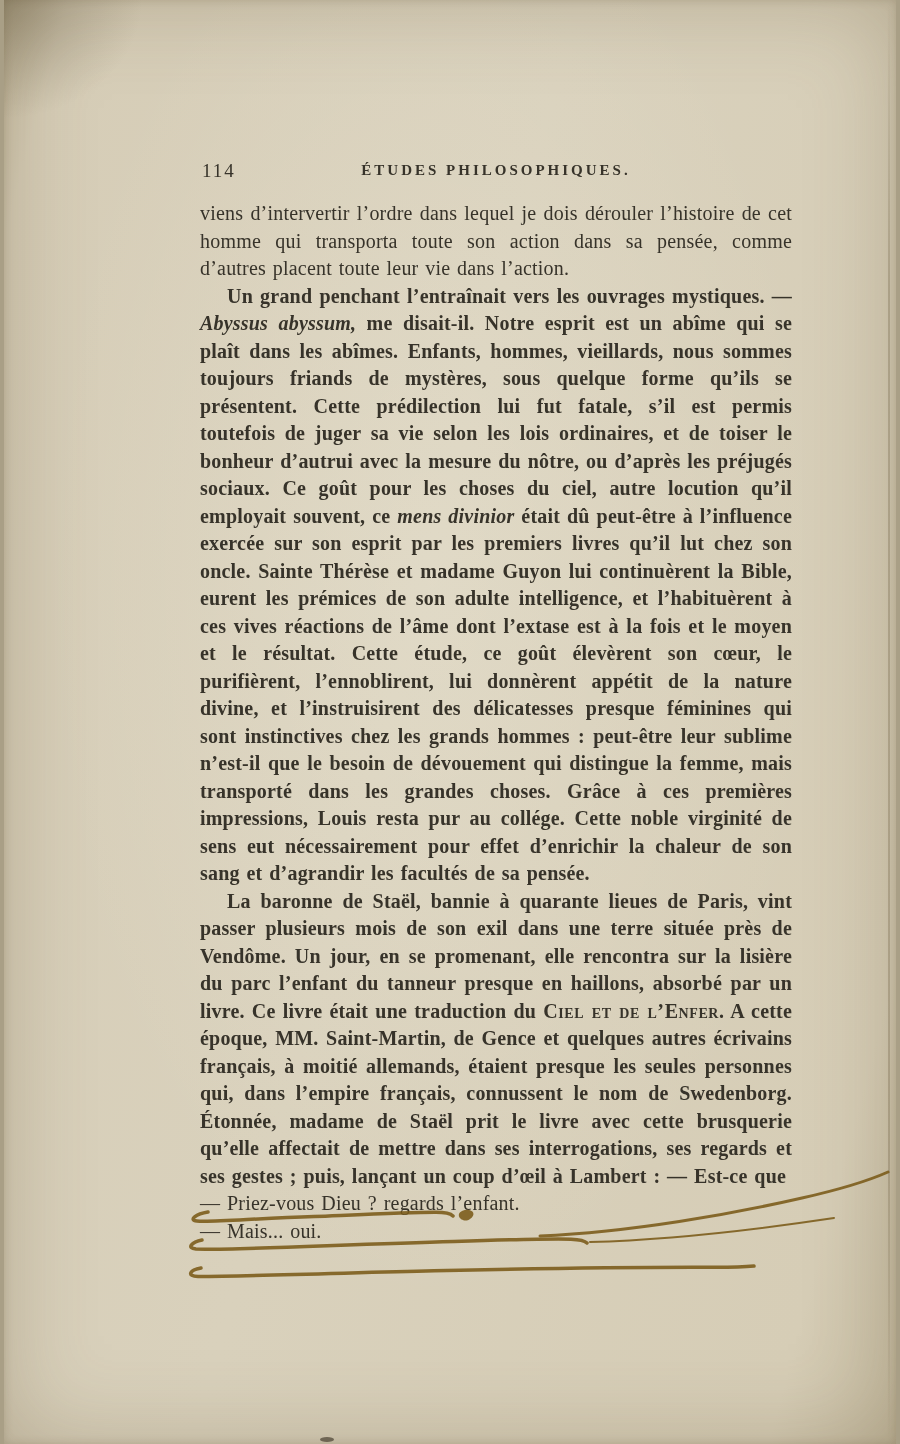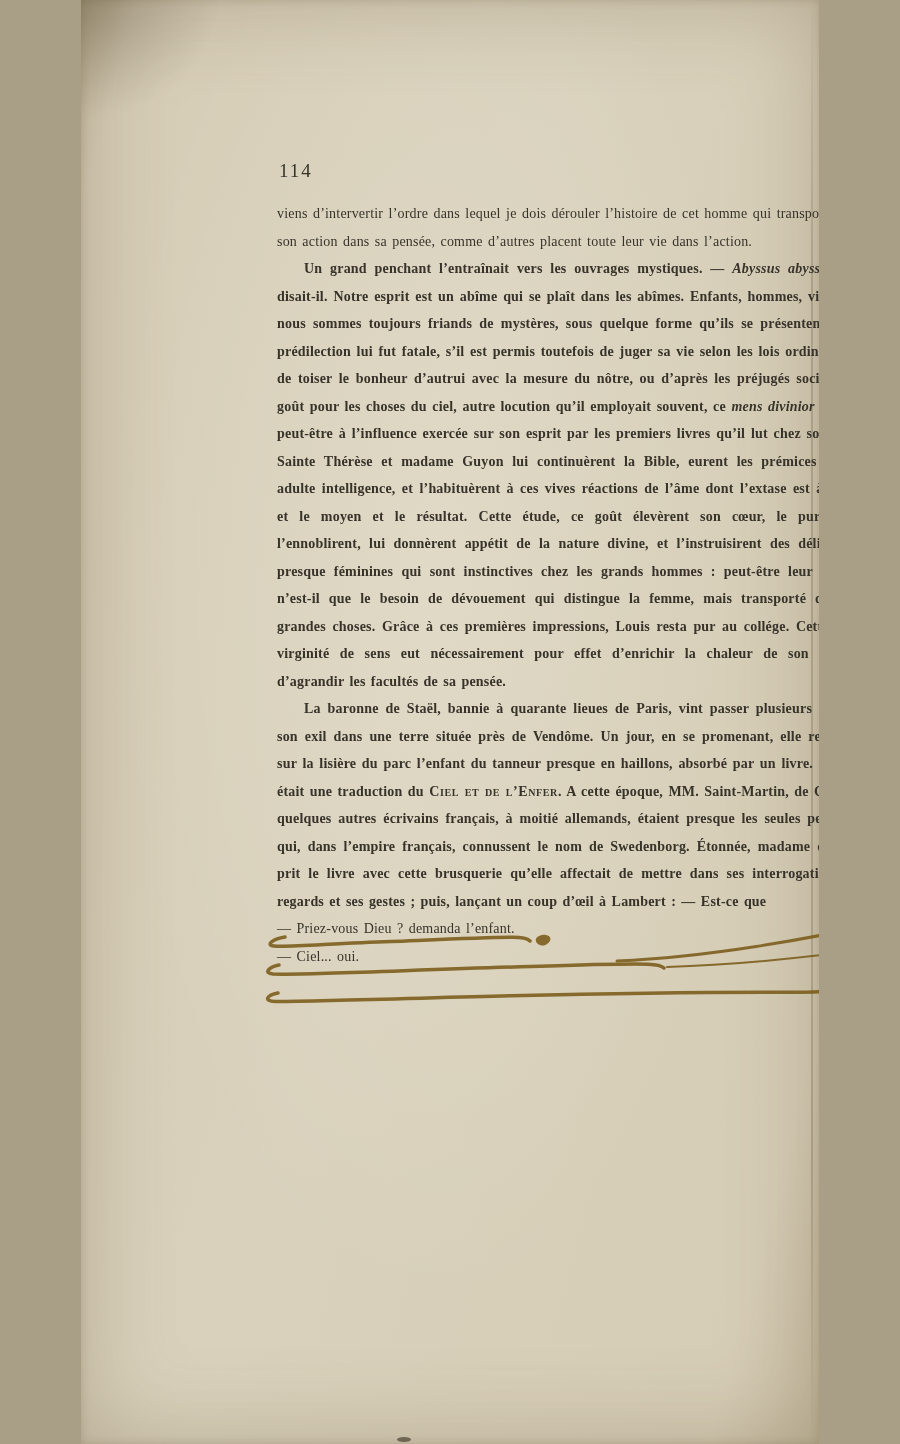--- a/index.html
+++ b/index.html
@@ -1,19 +1,19 @@
 <!DOCTYPE html>
 <html><head>
 <meta charset="utf-8">
 <style>
   * { margin:0; padding:0; box-sizing:border-box; }
   html,body { background:#a99f86; }
   .page {
     position:relative;
-    width:738px; height:1444px;
+    width:892px; height:1444px;
     margin:0 auto;
     background:
       radial-gradient(ellipse at 48% 40%, rgba(255,252,240,0.20) 0%, rgba(0,0,0,0) 60%),
       linear-gradient(105deg, #c8bea4 0%, #d6cdb7 5%, #d9d1bc 45%, #d6cdb6 90%, #c7bda3 100%);
     box-shadow: inset 0 0 90px rgba(92,76,44,0.28), inset 0 0 10px rgba(92,76,44,0.22);
     font-family:"Liberation Serif","DejaVu Serif",serif;
     color:#37332a;
     overflow:hidden;
   }
   .edge-line-right {
@@ -37,21 +37,21 @@
   .page-number {
     position:absolute; left:2px; top:2px;
     font-size:19px; letter-spacing:2px;
   }
   .running-title {
     text-align:center; padding-top:4px;
     font-size:15px; font-weight:bold; letter-spacing:3px;
   }
   .para {
     text-align:justify;
-    font-size:14px;
+    font-size:20px;
     line-height:27.5px;
     word-spacing:1.6px;
     letter-spacing:0.2px;
   }
   .para.indent { text-indent:27px;font-weight:bold; }
   .seg-italic { font-style:italic; }
   .seg-smallcaps { font-variant:small-caps; letter-spacing:0.6px; }
   .annotated { position:relative; }
   .ink-overlay {
     position:absolute; left:-8px; top:0;
@@ -66,40 +66,41 @@
 
 <div class="page">
   <div class="corner-shade-tl"></div>
   <div class="edge-line-right"></div>
   <div class="speck"></div>
 
   <div class="column">
 
     <div class="running-head">
       <span class="page-number">114</span>
+      <div class="running-title">ÉTUDES PHILOSOPHIQUES.</div>
     </div>
 
     <p class="para">
       <span>viens d’intervertir l’ordre dans lequel je dois dérouler l’histoire de cet homme qui transporta toute son action dans sa pensée, comme d’autres placent toute leur vie dans l’action.</span>
     </p>
 
     <p class="para indent">
       <span>Un grand penchant l’entraînait vers les ouvrages mystiques. — </span><span class="seg-italic">Abyssus abyssum,</span><span> me disait-il. Notre esprit est un abîme qui se plaît dans les abîmes. Enfants, hommes, vieillards, nous sommes toujours friands de mystères, sous quelque forme qu’ils se présentent. Cette prédilection lui fut fatale, s’il est permis toutefois de juger sa vie selon les lois ordinaires, et de toiser le bonheur d’autrui avec la mesure du nôtre, ou d’après les préjugés sociaux. Ce goût pour les choses du ciel, autre locution qu’il employait souvent, ce </span><span class="seg-italic">mens divinior</span><span> était dû peut-être à l’influence exercée sur son esprit par les premiers livres qu’il lut chez son oncle. Sainte Thérèse et madame Guyon lui continuèrent la Bible, eurent les prémices de son adulte intelligence, et l’habituèrent à ces vives réactions de l’âme dont l’extase est à la fois et le moyen et le résultat. Cette étude, ce goût élevèrent son cœur, le purifièrent, l’ennoblirent, lui donnèrent appétit de la nature divine, et l’instruisirent des délicatesses presque féminines qui sont instinctives chez les grands hommes : peut-être leur sublime n’est-il que le besoin de dévouement qui distingue la femme, mais transporté dans les grandes choses. Grâce à ces premières impressions, Louis resta pur au collége. Cette noble virginité de sens eut nécessairement pour effet d’enrichir la chaleur de son sang et d’agrandir les facultés de sa pensée.</span>
     </p>
 
     <p class="para indent">
       <span>La baronne de Staël, bannie à quarante lieues de Paris, vint passer plusieurs mois de son exil dans une terre située près de Vendôme. Un jour, en se promenant, elle rencontra sur la lisière du parc l’enfant du tanneur presque en haillons, absorbé par un livre. Ce livre était une traduction du </span><span class="seg-smallcaps">Ciel et de l’Enfer</span><span>. A cette époque, MM. Saint-Martin, de Gence et quelques autres écrivains français, à moitié allemands, étaient presque les seules personnes qui, dans l’empire français, connussent le nom de Swedenborg. Étonnée, madame de Staël prit le livre avec cette brusquerie qu’elle affectait de mettre dans ses interrogations, ses regards et ses gestes ; puis, lançant un coup d’œil à Lambert : — Est-ce que</span>
     </p>
 
     <div class="annotated">
       <p class="para">
-        <span>— Priez-vous Dieu ? demanda l’enfant.</span>
+        <span>— Priez-vous Dieu ? regards l’enfant.</span>
       </p>
       <p class="para">
-        <span>— Ciel... oui.</span>
+        <span>— Mais... oui.</span>
       </p>
 
       <svg class="ink-overlay" xmlns="http://www.w3.org/2000/svg">
 
         <path class="ink" stroke-width="3.5" d="M 16 22 C 4 24 -4 30 5 31 C 18 32.5 62 28.5 122 26.5 C 172 24.5 216 22.5 243 22.3 C 253 22.2 259 24 261 26" stroke="#7a5a18"></path>
         <path class="ink-blob" d="M 270 21 c 9 -4 16 3 8 8 c -7 5 -16 -4 -8 -8 z" fill="#7a5a18"></path>
 
         <path class="ink" stroke-width="3" d="M 348 46 C 440 42 540 24 610 8 C 650 -1 678 -10 696 -18" stroke="#7a5a18"></path>
 
         <path class="ink" stroke-width="3.5" d="M 10 50 C 0 52 -6 58 4 59 C 32 60.5 152 54.5 262 51.5 C 322 49.5 362 48.5 379 49.2 C 389 49.6 393 51 395 53" stroke="#7a5a18"></path>

